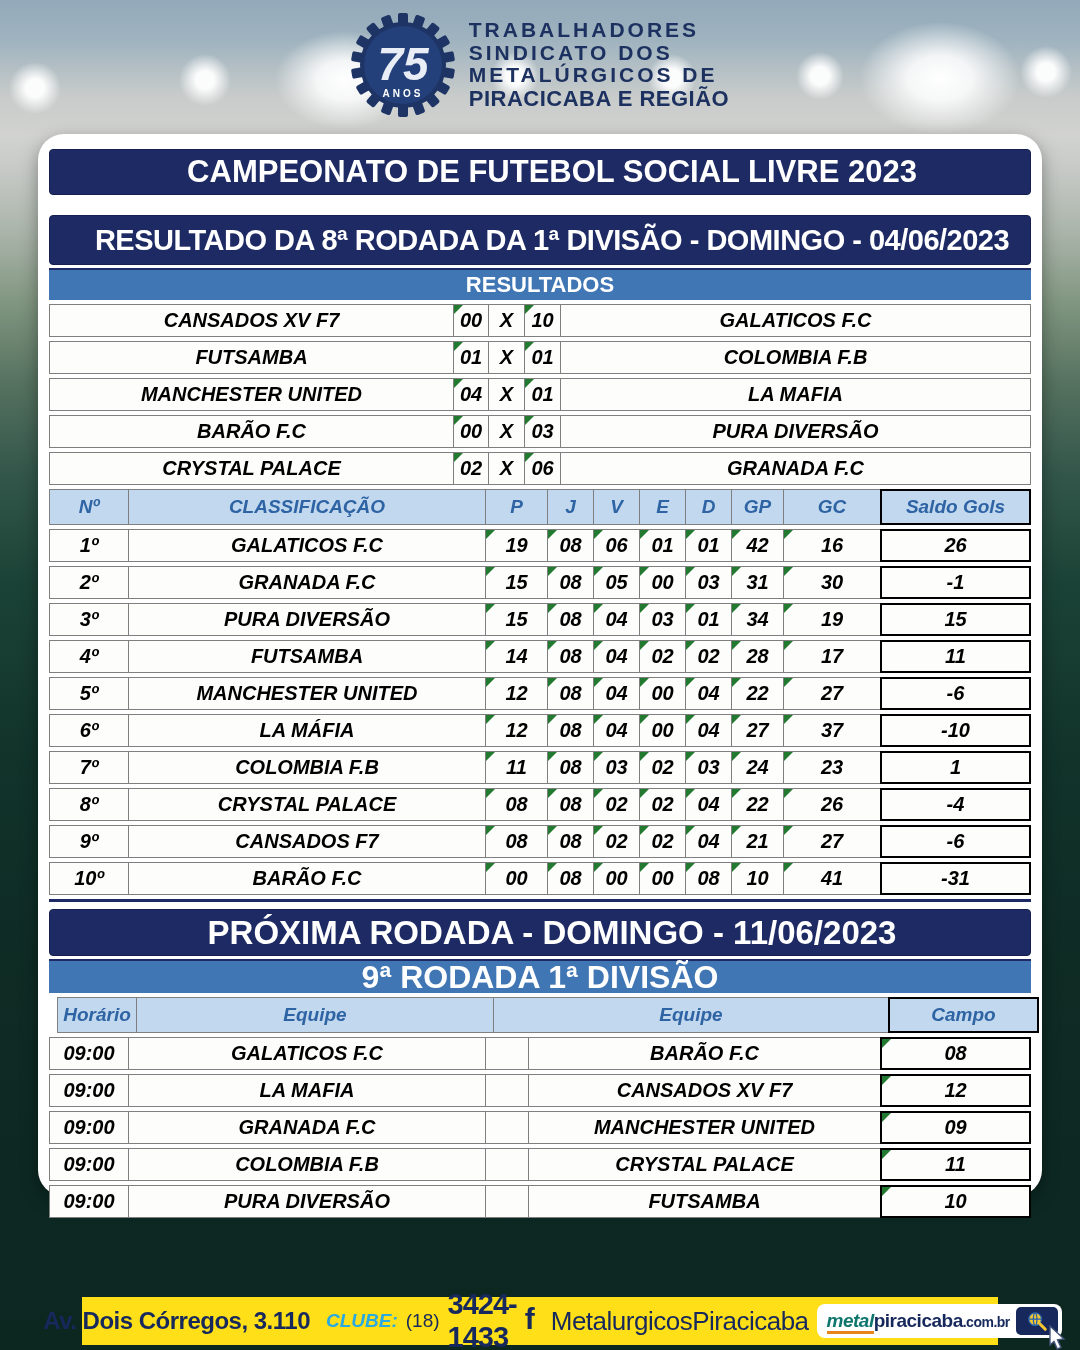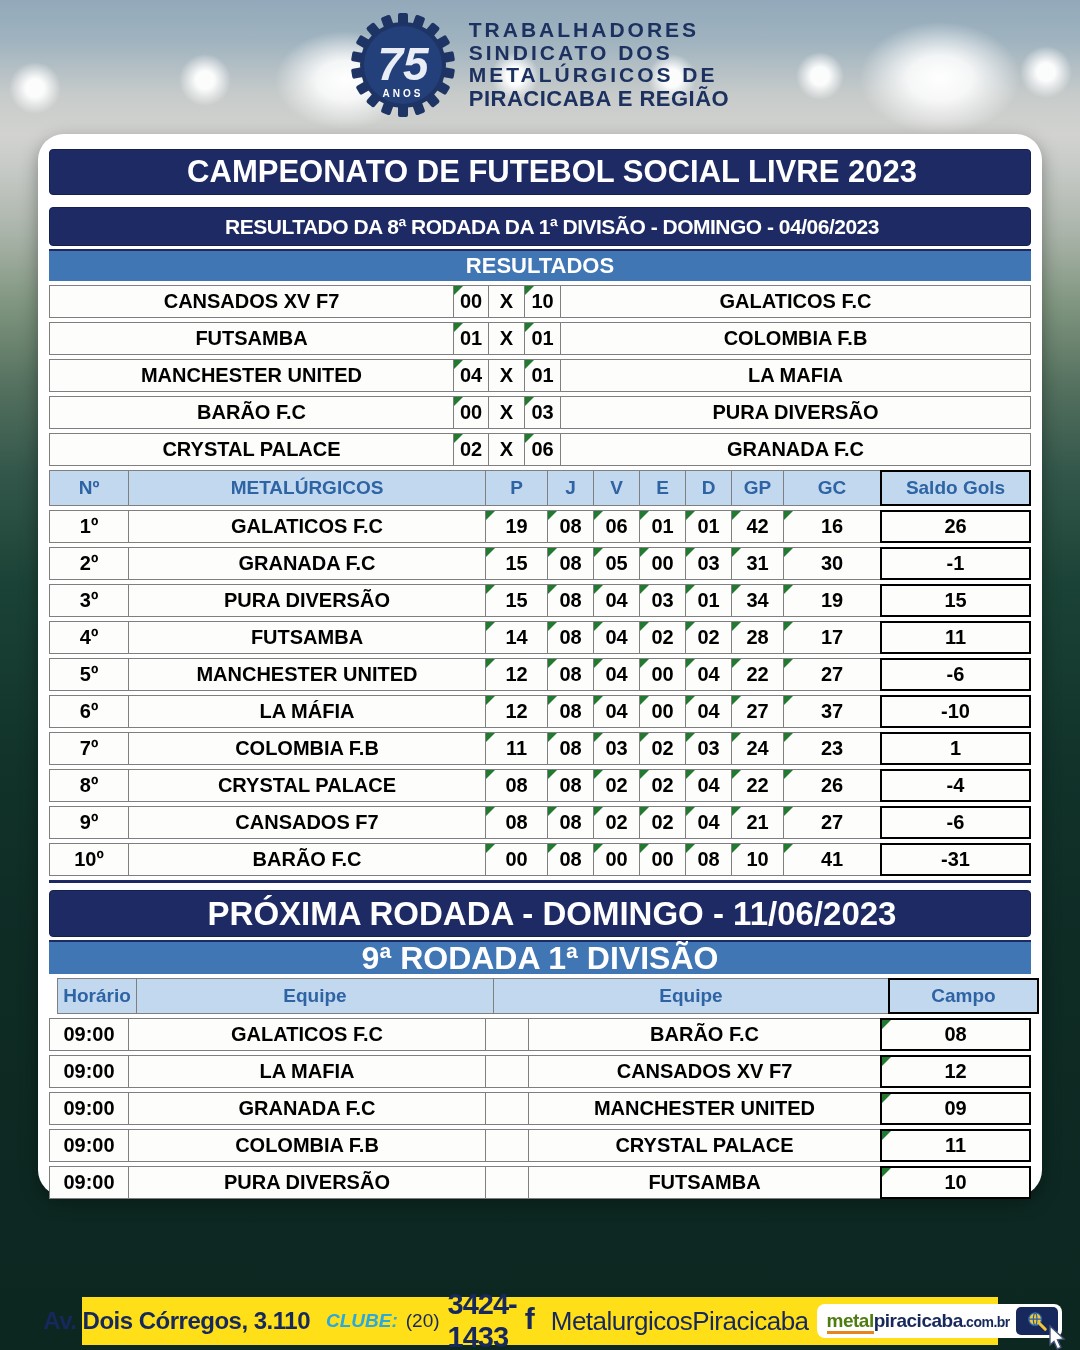--- a/index.html
+++ b/index.html
@@ -30,26 +30,26 @@
   
   .card{
     position:absolute;z-index:1;left:38px;top:134px;width:1004px;height:1062px;
     background:#ffffff;border-radius:26px;box-shadow:0 6px 18px rgba(0,0,0,.35);
     padding:15px 11px 0 11px;box-sizing:border-box;
   }
   .bar{display:flex;align-items:center;justify-content:center;color:#fff;font-weight:700;box-sizing:border-box;}
   .bar.navy{background:#1e2a64;border:1px solid #16204e;border-radius:4px;padding-left:24px;}
   .bar.blue{background:#4076b4;border-top:2px solid #1e2a64;}
   .bar.t1{height:46px;font-size:31px;letter-spacing:0;}
-  .bar.t2{height:39px;font-size:21px;letter-spacing:-0.5px;margin-top:12px;}
+  .bar.t2{height:50px;font-size:29px;letter-spacing:-0.5px;margin-top:20px;}
   .bar.t3{height:32px;font-size:22px;margin-top:3px;}
   .bar.t4{height:47px;font-size:33px;margin-top:7px;}
   .bar.t5{height:34px;font-size:32px;margin-top:3px;}
   
-  .tbl{margin-top:3px;}
+  .tbl{margin-top:3px;font-style:italic;}
   .row{display:grid;margin-top:4px;}
   .row.res{grid-template-columns:405px 35px 36px 36px 470px;}
   .row.st {grid-template-columns:80px 357px 62px 46px 46px 46px 46px 52px 97px 150px;}
   .row.sc {grid-template-columns:80px 357px 43px 352px 150px;}
   .row.sch{grid-template-columns:80px 357px 395px 150px;padding-left:8px;}
   .c{
     position:relative;display:flex;align-items:center;justify-content:center;
     height:33px;border:1px solid #7f7f7f;margin-left:-1px;box-sizing:border-box;
     background:#fdfdfb;font-weight:700;font-size:20px;color:#000;letter-spacing:0;
   }
@@ -68,21 +68,21 @@
   }
   .f-addr{color:#16285c;font-weight:700;font-size:24px;letter-spacing:-0.5px;white-space:nowrap;margin-left:25px;}
   .f-clube{color:#2aa9e0;font-weight:700;font-style:italic;font-size:19px;white-space:nowrap;}
   .f-ddd{color:#16285c;font-size:19px;}
   .f-phone{color:#16285c;font-weight:700;font-size:29px;letter-spacing:-1px;}
   .f-fb{color:#16285c;font-weight:700;font-size:30px;line-height:1;margin-top:-4px;}
   .f-handle{color:#16285c;font-size:26px;letter-spacing:-0.5px;white-space:nowrap;}
   .f-handle b{font-weight:400;}
   .badge{position:relative;display:flex;align-items:center;gap:6px;background:#fff;border-radius:8px;padding:3px 4px 3px 10px;height:34px;box-sizing:border-box;}
   .badge .t{white-space:nowrap;font-size:19px;letter-spacing:-0.5px;}
-  .badge .m{color:#4d7c0f;font-weight:700;border-bottom:3px solid #e8841c;}
+  .badge .m{color:#0f766e;font-style:italic;font-weight:700;border-bottom:3px solid #e8841c;}
   .badge .p{color:#16285c;font-weight:700;}
   .badge .d{color:#16285c;font-weight:700;font-size:14px;}
   .sbtn{position:relative;width:42px;height:28px;background:#16285c;border-radius:5px;display:flex;align-items:center;justify-content:center;}
   .cursor{position:absolute;right:-12px;bottom:-16px;}
 </style>
 </head>
 <body>
 
 <div class="bg"></div>
 
@@ -167,21 +167,21 @@
       <b class="c tri">02</b>
       <b class="c">X</b>
       <b class="c tri">06</b>
       <b class="c">GRANADA F.C</b>
     </div>
   </div>
 
   <div class="tbl">
     <div class="row st hdr">
       <b class="c">Nº</b>
-      <b class="c">METALÚRGICOS</b>
+      <b class="c">CLASSIFICAÇÃO</b>
       <b class="c">P</b>
       <b class="c">J</b>
       <b class="c">V</b>
       <b class="c">E</b>
       <b class="c">D</b>
       <b class="c">GP</b>
       <b class="c">GC</b>
       <b class="c thick">Saldo Gols</b>
     </div>
     <div class="row st">
@@ -354,21 +354,21 @@
     </div>
   </div>
 </div>
 
 <div class="footer">
   <span class="f-addr">Av. Dois Córregos, 3.110</span>
   <svg width="24" height="24" viewBox="0 0 24 24">
     <path fill="#2aa9e0" d="M6.62 10.79c1.44 2.83 3.76 5.14 6.59 6.59l2.2-2.2c.27-.27.67-.36 1.02-.24 1.12.37 2.33.57 3.57.57.55 0 1 .45 1 1V20c0 .55-.45 1-1 1-9.39 0-17-7.61-17-17 0-.55.45-1 1-1h3.5c.55 0 1 .45 1 1 0 1.25.2 2.45.57 3.57.11.35.03.74-.25 1.02l-2.2 2.2z"></path>
   </svg>
   <span class="f-clube">CLUBE:</span>
-  <span class="f-ddd">(20)</span>
+  <span class="f-ddd">(18)</span>
   <span class="f-phone">3424-1433</span>
   <span class="f-fb">f</span>
   <svg width="27" height="27" viewBox="0 0 24 24">
     <rect x="1" y="1" width="22" height="22" rx="6" fill="#16285c"></rect>
     <circle cx="12" cy="12.5" r="5.2" fill="none" stroke="#ffffff" stroke-width="2.1"></circle>
     <circle cx="18" cy="6.2" r="1.5" fill="#ffffff"></circle>
   </svg>
   <span class="f-handle"><b>Metalurgicos</b><span>Piracicaba</span></span>
   <span class="badge">
     <span class="t">

